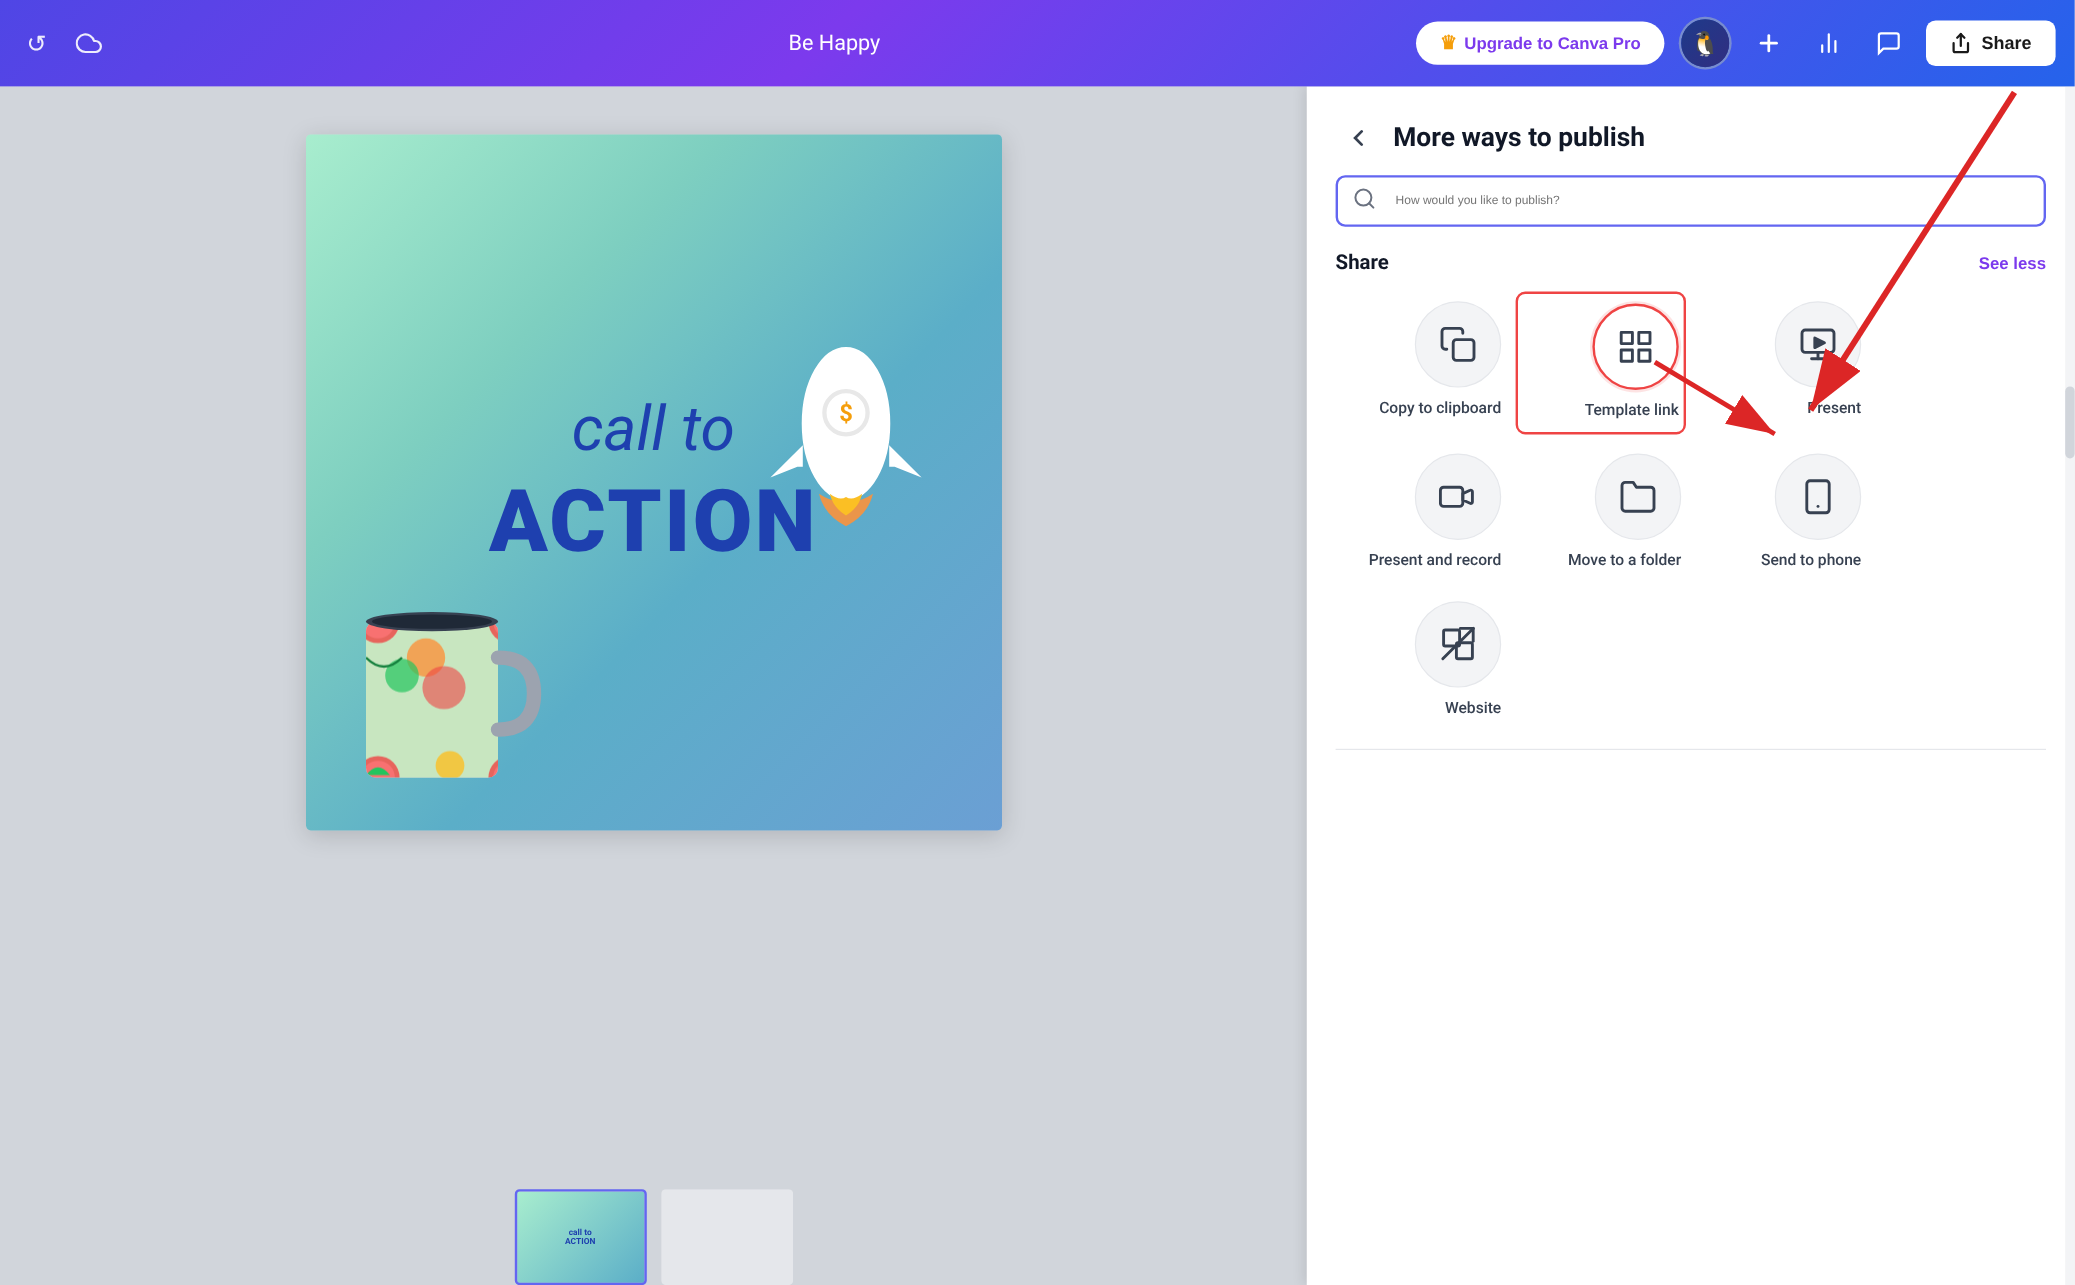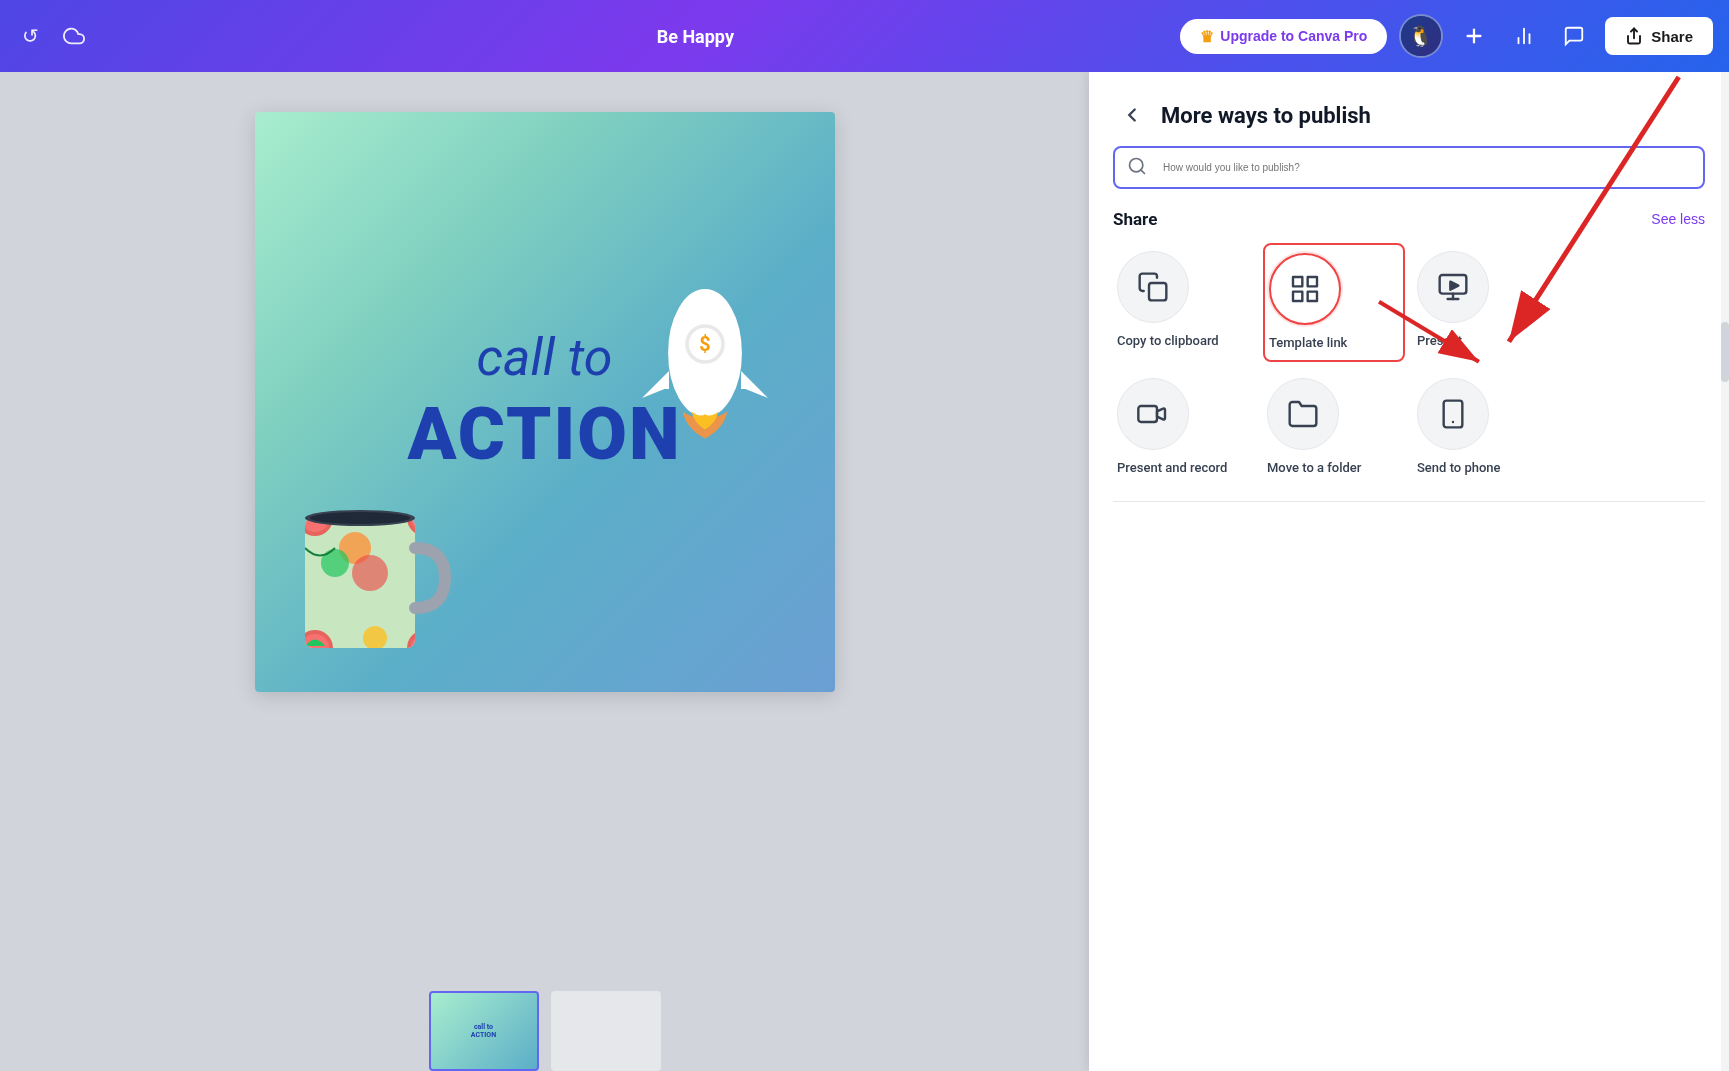--- a/index.html
+++ b/index.html
@@ -36,21 +36,21 @@
       border-radius: 6px;
       display: flex;
       align-items: center;
       justify-content: center;
       font-size: 20px;
       opacity: 0.9;
     }
     .header-title {
       color: white;
       font-size: 18px;
-      font-weight: 700;
+      font-weight: 400;
       margin-left: 120px;
     }
     .header-spacer { flex: 1; }
     .upgrade-btn {
       background: white;
       border: none;
       border-radius: 24px;
       padding: 8px 20px;
       font-size: 14px;
       font-weight: 600;
@@ -249,35 +249,35 @@
     .section-title {
       font-size: 17px;
       font-weight: 700;
       color: #111827;
     }
     .see-less-btn {
       background: none;
       border: none;
       color: #7c3aed;
       font-size: 14px;
-      font-weight: 400;
+      font-weight: 700;
       cursor: pointer;
     }
 
     
     .options-grid {
       display: grid;
       grid-template-columns: repeat(4, 1fr);
       gap: 8px;
       padding: 0 24px 8px 24px;
     }
     .option-item {
       display: flex;
       flex-direction: column;
-      align-items: flex-start;
+      align-items: flex-end;
       gap: 10px;
       cursor: pointer;
       padding: 8px 4px;
       border-radius: 8px;
     }
     .option-icon-wrap {
       width: 72px;
       height: 72px;
       border-radius: 50%;
       background: #f3f4f6;
@@ -547,20 +547,35 @@
             <svg width="32" height="32" viewBox="0 0 24 24" fill="none" stroke="#374151" stroke-width="1.8" stroke-linecap="round" stroke-linejoin="round">
               <rect x="5" y="2" width="14" height="20" rx="2" ry="2"></rect>
               <line x1="12" y1="18" x2="12.01" y2="18"></line>
             </svg>
           </div>
           <span class="option-label">Send to phone</span>
         </div>
 
       </div>
 
+      <div class="options-grid">
+
+        <div class="option-item">
+          <div class="option-icon-wrap">
+            <svg width="32" height="32" viewBox="0 0 24 24" fill="none" stroke="#374151" stroke-width="1.8" stroke-linecap="round" stroke-linejoin="round">
+              <path d="M21.5 2l-19 19"></path>
+              <path d="M21.5 2H13.5"></path>
+              <path d="M21.5 2V10"></path>
+              <rect x="3" y="3" width="10" height="10" rx="1"></rect>
+              <rect x="11" y="11" width="10" height="10" rx="1"></rect>
+            </svg>
+          </div>
+          <span class="option-label">Website</span>
+        </div>
+      </div>
 
       <div class="divider"></div>
     </div>
 
     <div style="position:absolute; right:0; top:0; width:8px; height:100%; background:#f3f4f6;">
       <div style="width:8px; height:60px; background:#d1d5db; border-radius:4px; margin-top:250px;"></div>
     </div>
 
     <svg class="arrow-overlay" viewBox="0 0 640 1000">
 

